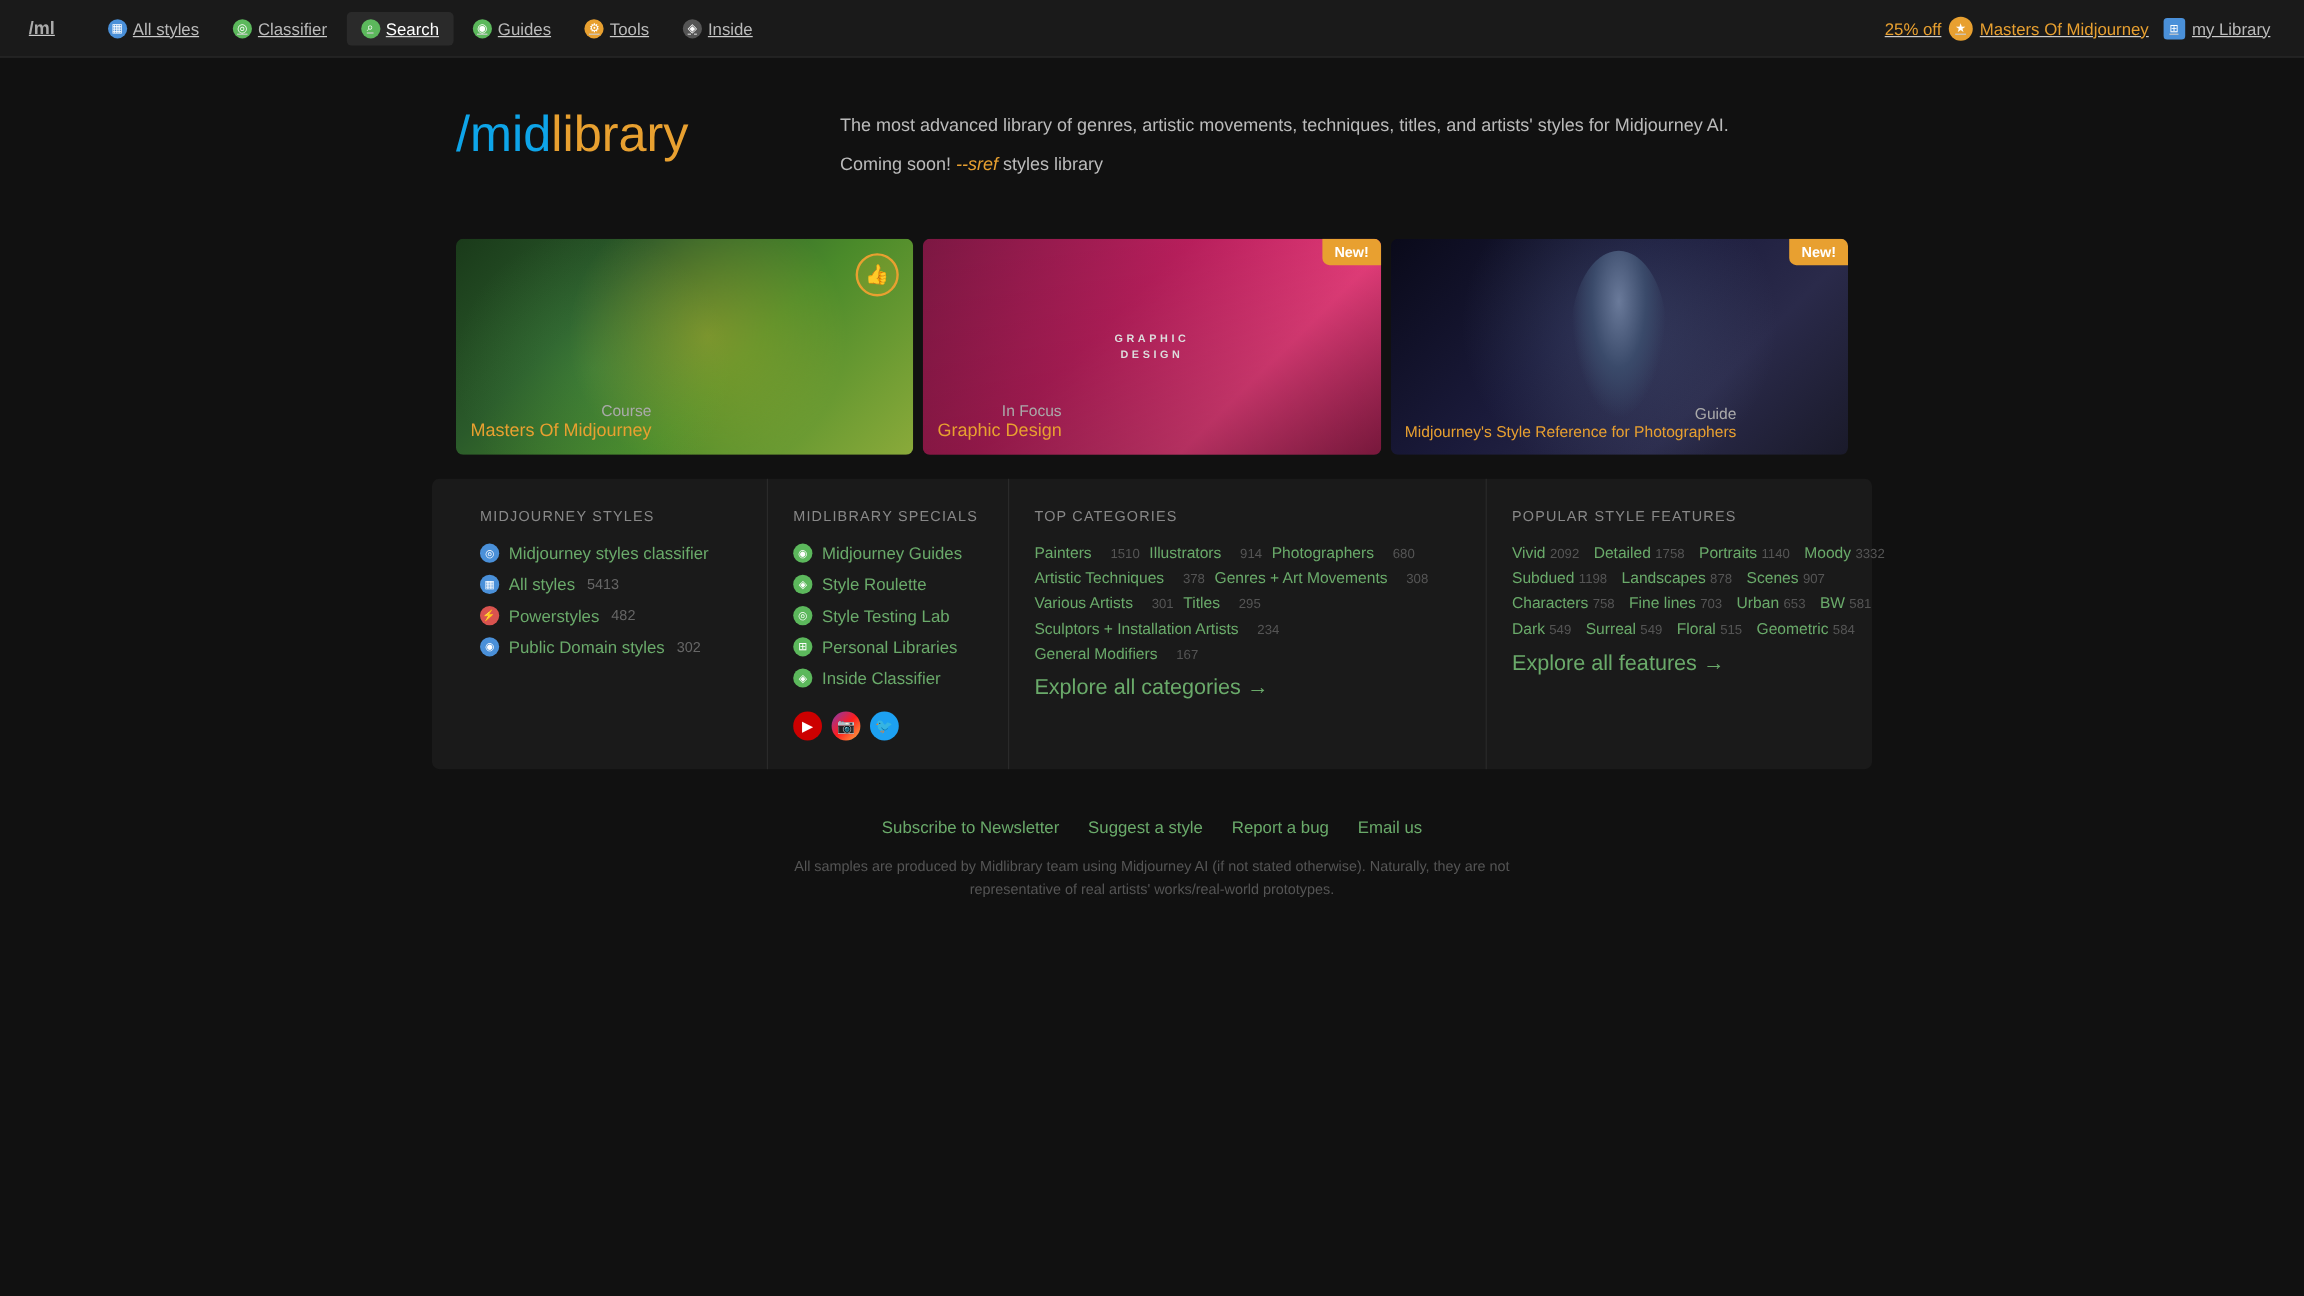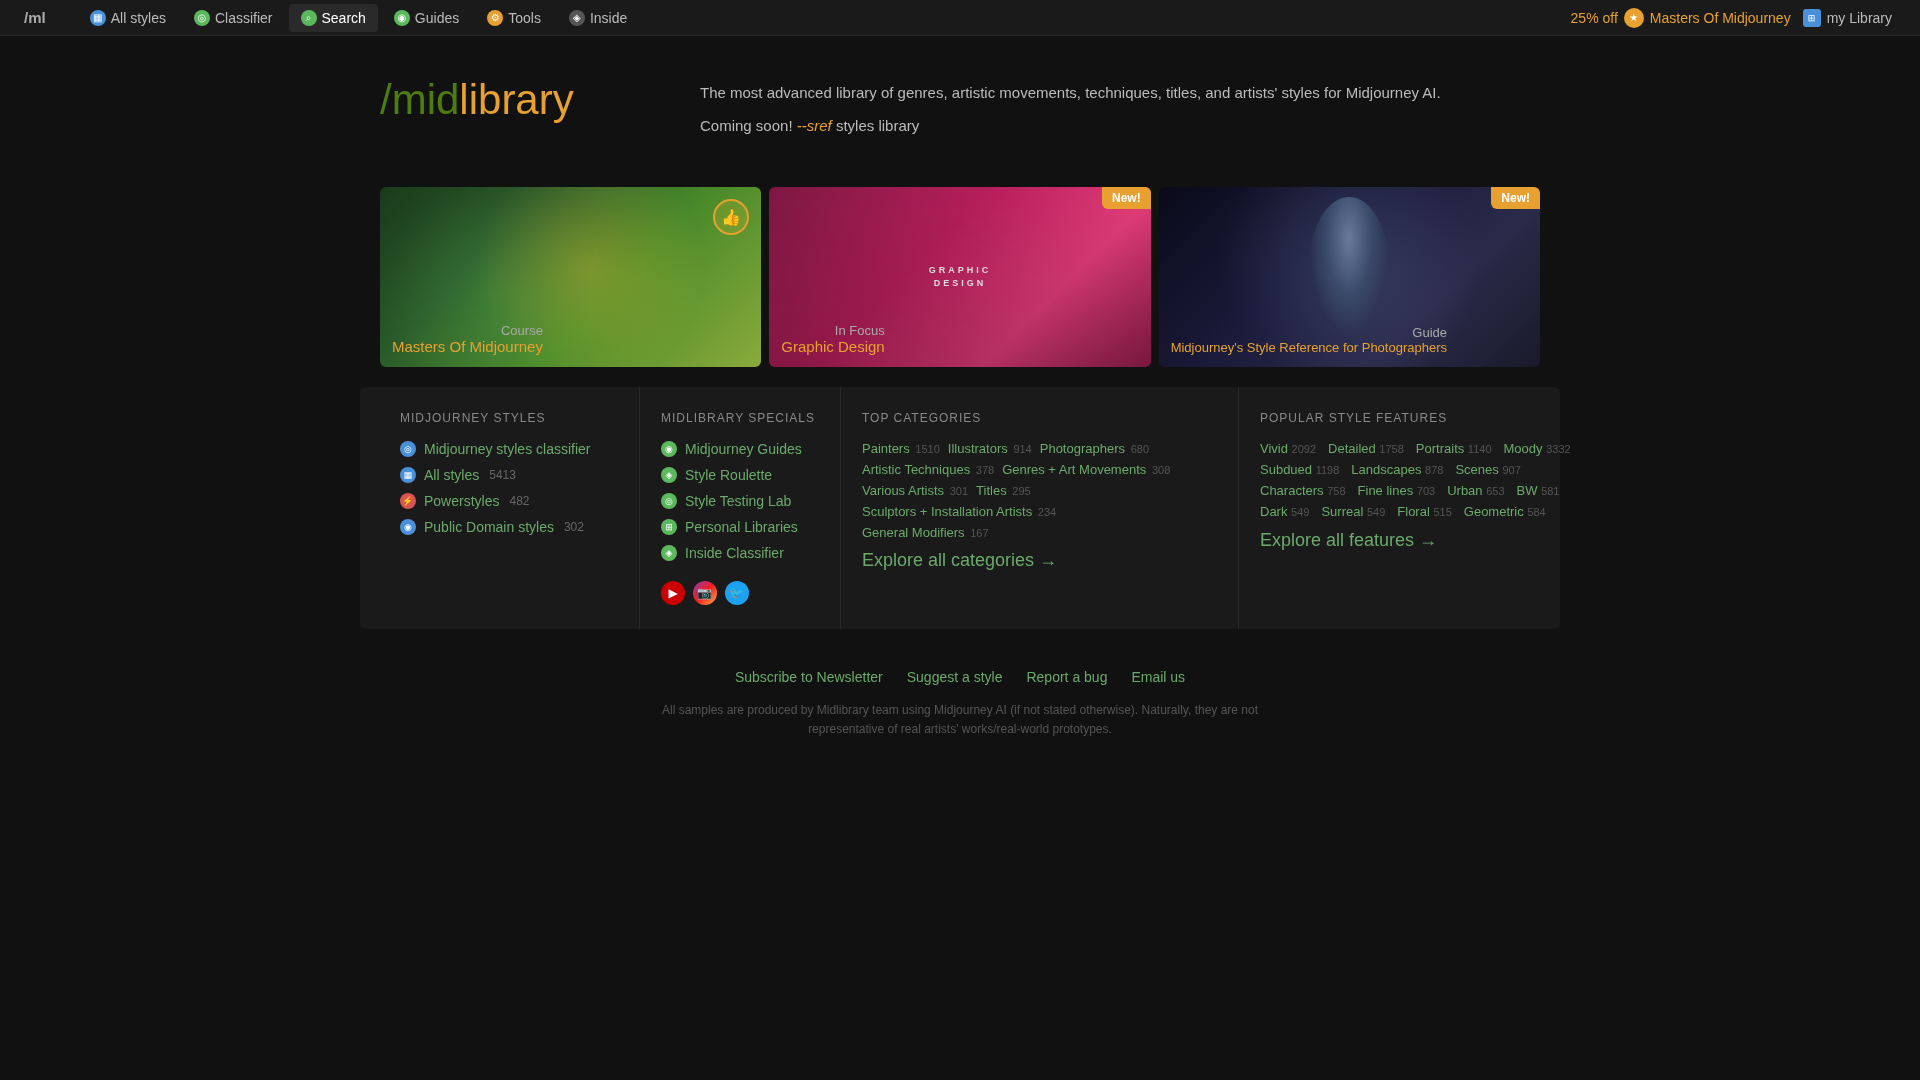--- a/index.html
+++ b/index.html
@@ -11,22 +11,23 @@
       min-height: 1080px;
       width: 1920px;
     }
 
     
     nav {
       background: #1a1a1a;
       display: flex;
       align-items: center;
       padding: 0 16px;
-      height: 36px;
+      height: 48px;
       border-bottom: 1px solid #2a2a2a;
+      text-decoration: underline;
     }
     .nav-brand {
       color: #aaa;
       font-weight: bold;
       font-size: 15px;
       margin-right: 24px;
       padding: 0 8px;
     }
     .nav-items {
       display: flex;
@@ -291,21 +292,21 @@
     }
     .cat-item {
       color: #6aaa6a;
       font-size: 13px;
       cursor: pointer;
       white-space: nowrap;
     }
     .cat-count {
       color: #555;
       font-size: 11px;
-      margin-left: 2px;
+      margin-left: 12px;
     }
     .cat-row {
       width: 100%;
       display: flex;
       align-items: center;
       gap: 8px;
       margin-bottom: 2px;
     }
     .explore-link {
       color: #6aaa6a;
@@ -422,21 +423,21 @@
     <span>Masters Of Midjourney</span>
   </div>
   <div class="nav-right">
     <span class="lib-icon">⊞</span>
     <span>my Library</span>
   </div>
 </nav>
 
 <div class="hero">
   <div class="hero-logo">
-    <span style="color:#4d7c0f">/mid</span><span style="color:#e8a030">library</span>
+    <span style="color:#0ea5e9">/mid</span><span style="color:#e8a030">library</span>
   </div>
   <div class="hero-text">
     <p>The most advanced library of genres, artistic movements, techniques, titles, and artists' styles for Midjourney AI.</p>
     <p>
       <span>Coming soon! </span><span class="sref">--sref</span><span> styles library</span>
     </p>
   </div>
 </div>
 
 <div class="cards-row">

